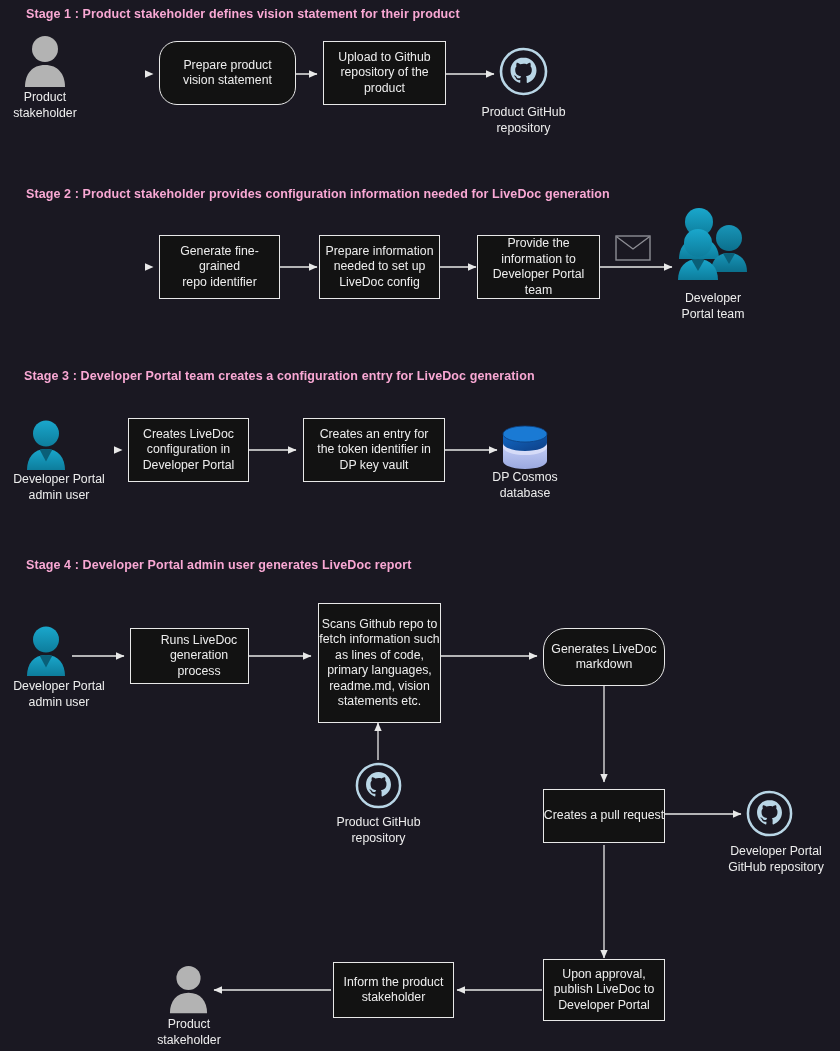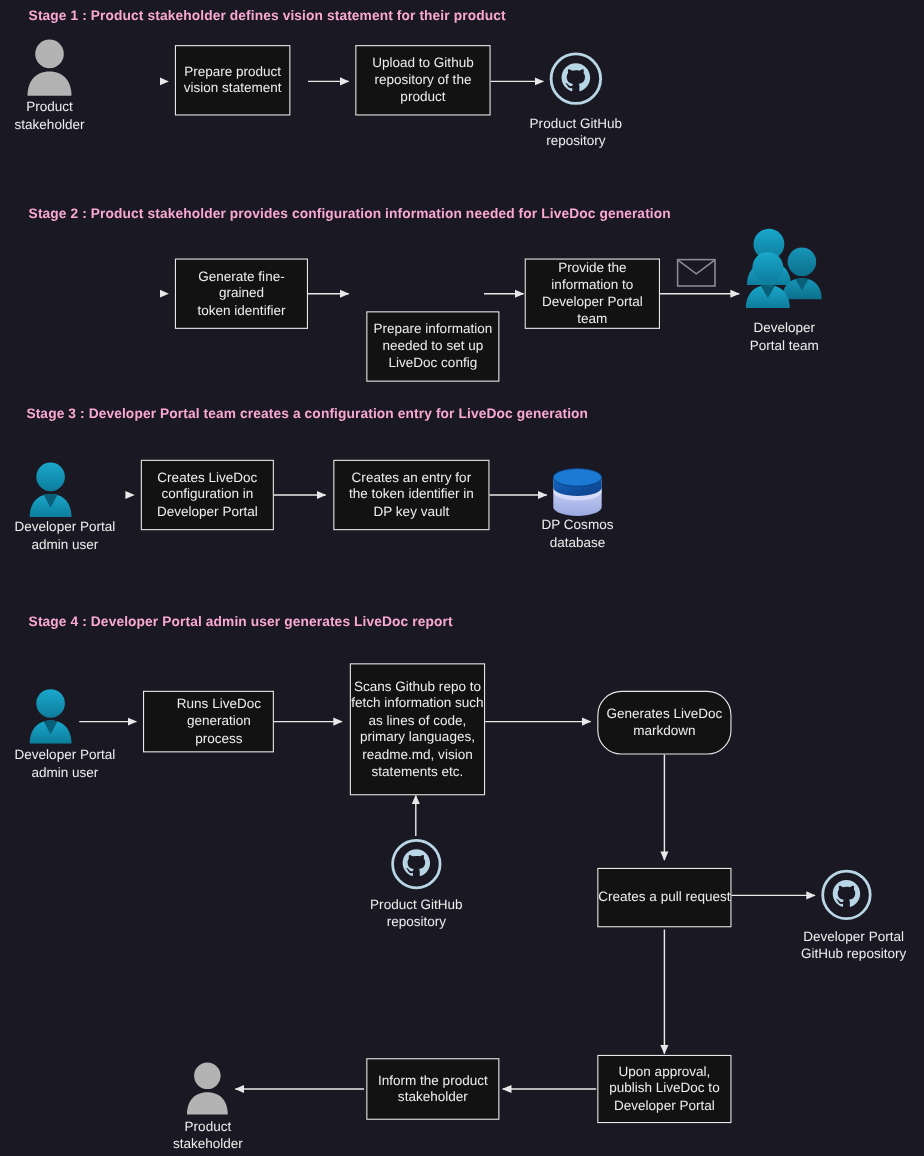--- a/index.html
+++ b/index.html
@@ -117,21 +117,21 @@
 
 <div class="iconwrap" style="left:22px; top:35px;">
   <svg width="46" height="56" viewBox="0 0 46 56">
     <circle cx="23" cy="14" r="13" fill="#b3b3b3"></circle>
     <path d="M23 30 C10 30 3 39 3 52 L43 52 C43 39 36 30 23 30 Z" fill="#b3b3b3"></path>
   </svg>
 </div>
 <div class="caption" style="left:0px; top:90px; width:90px;">Product
 stakeholder</div>
 
-<div class="pbox" style="left:159px; top:41px; width:105px; height:64px;">
+<div class="pbox" style="left:159px; top:41px; width:137px; height:64px;border-radius:18px;">
   <span>Prepare product
 vision statement</span>
 </div>
 <div class="pbox" style="left:323px; top:41px; width:123px; height:64px;">
   <span>Upload to Github
 repository of the
 product</span>
 </div>
 
 <div class="iconwrap" style="left:499px; top:47px;">
@@ -140,23 +140,23 @@
     <path fill="#b9d6e6" d="M24.5 10.5c-7.2 0-13 5.8-13 13 0 5.75 3.73 10.63 8.9 12.35.65.12.89-.28.89-.63 0-.31-.01-1.13-.02-2.22-3.62.79-4.39-1.74-4.39-1.74-.59-1.5-1.44-1.9-1.44-1.9-1.18-.81.09-.79.09-.79 1.31.09 2 1.34 2 1.34 1.16 1.99 3.04 1.42 3.78 1.08.12-.84.45-1.42.82-1.74-2.89-.33-5.93-1.45-5.93-6.43 0-1.42.51-2.58 1.34-3.49-.13-.33-.58-1.65.13-3.44 0 0 1.09-.35 3.58 1.33a12.4 12.4 0 0 1 3.26-.44c1.1 0 2.22.15 3.26.44 2.48-1.68 3.57-1.33 3.57-1.33.71 1.79.26 3.11.13 3.44.84.91 1.34 2.07 1.34 3.49 0 5-3.05 6.1-5.95 6.42.47.4.88 1.2.88 2.42 0 1.75-.02 3.16-.02 3.59 0 .35.24.76.9.63 5.16-1.73 8.88-6.6 8.88-12.35 0-7.2-5.8-13-13-13z"></path>
   </svg>
 </div>
 <div class="caption" style="left:463px; top:105px; width:121px;">Product GitHub
 repository</div>
 
 <div class="stage-title" style="left:26px; top:187px;">Stage 2 : Product stakeholder provides configuration information needed for LiveDoc generation</div>
 
 <div class="pbox" style="left:159px; top:235px; width:121px; height:64px;">
   <span>Generate fine-grained
-token identifier</span>
-</div>
-<div class="pbox" style="left:333px; top:235px; width:121px; height:64px;margin-top:48px;">
+repo identifier</span>
+</div>
+<div class="pbox" style="left:319px; top:235px; width:121px; height:64px;">
   <span>Prepare information
 needed to set up
 LiveDoc config</span>
 </div>
 <div class="pbox" style="left:477px; top:235px; width:123px; height:64px;">
   <span>Provide the
 information to
 Developer Portal
 team</span>
 </div>

